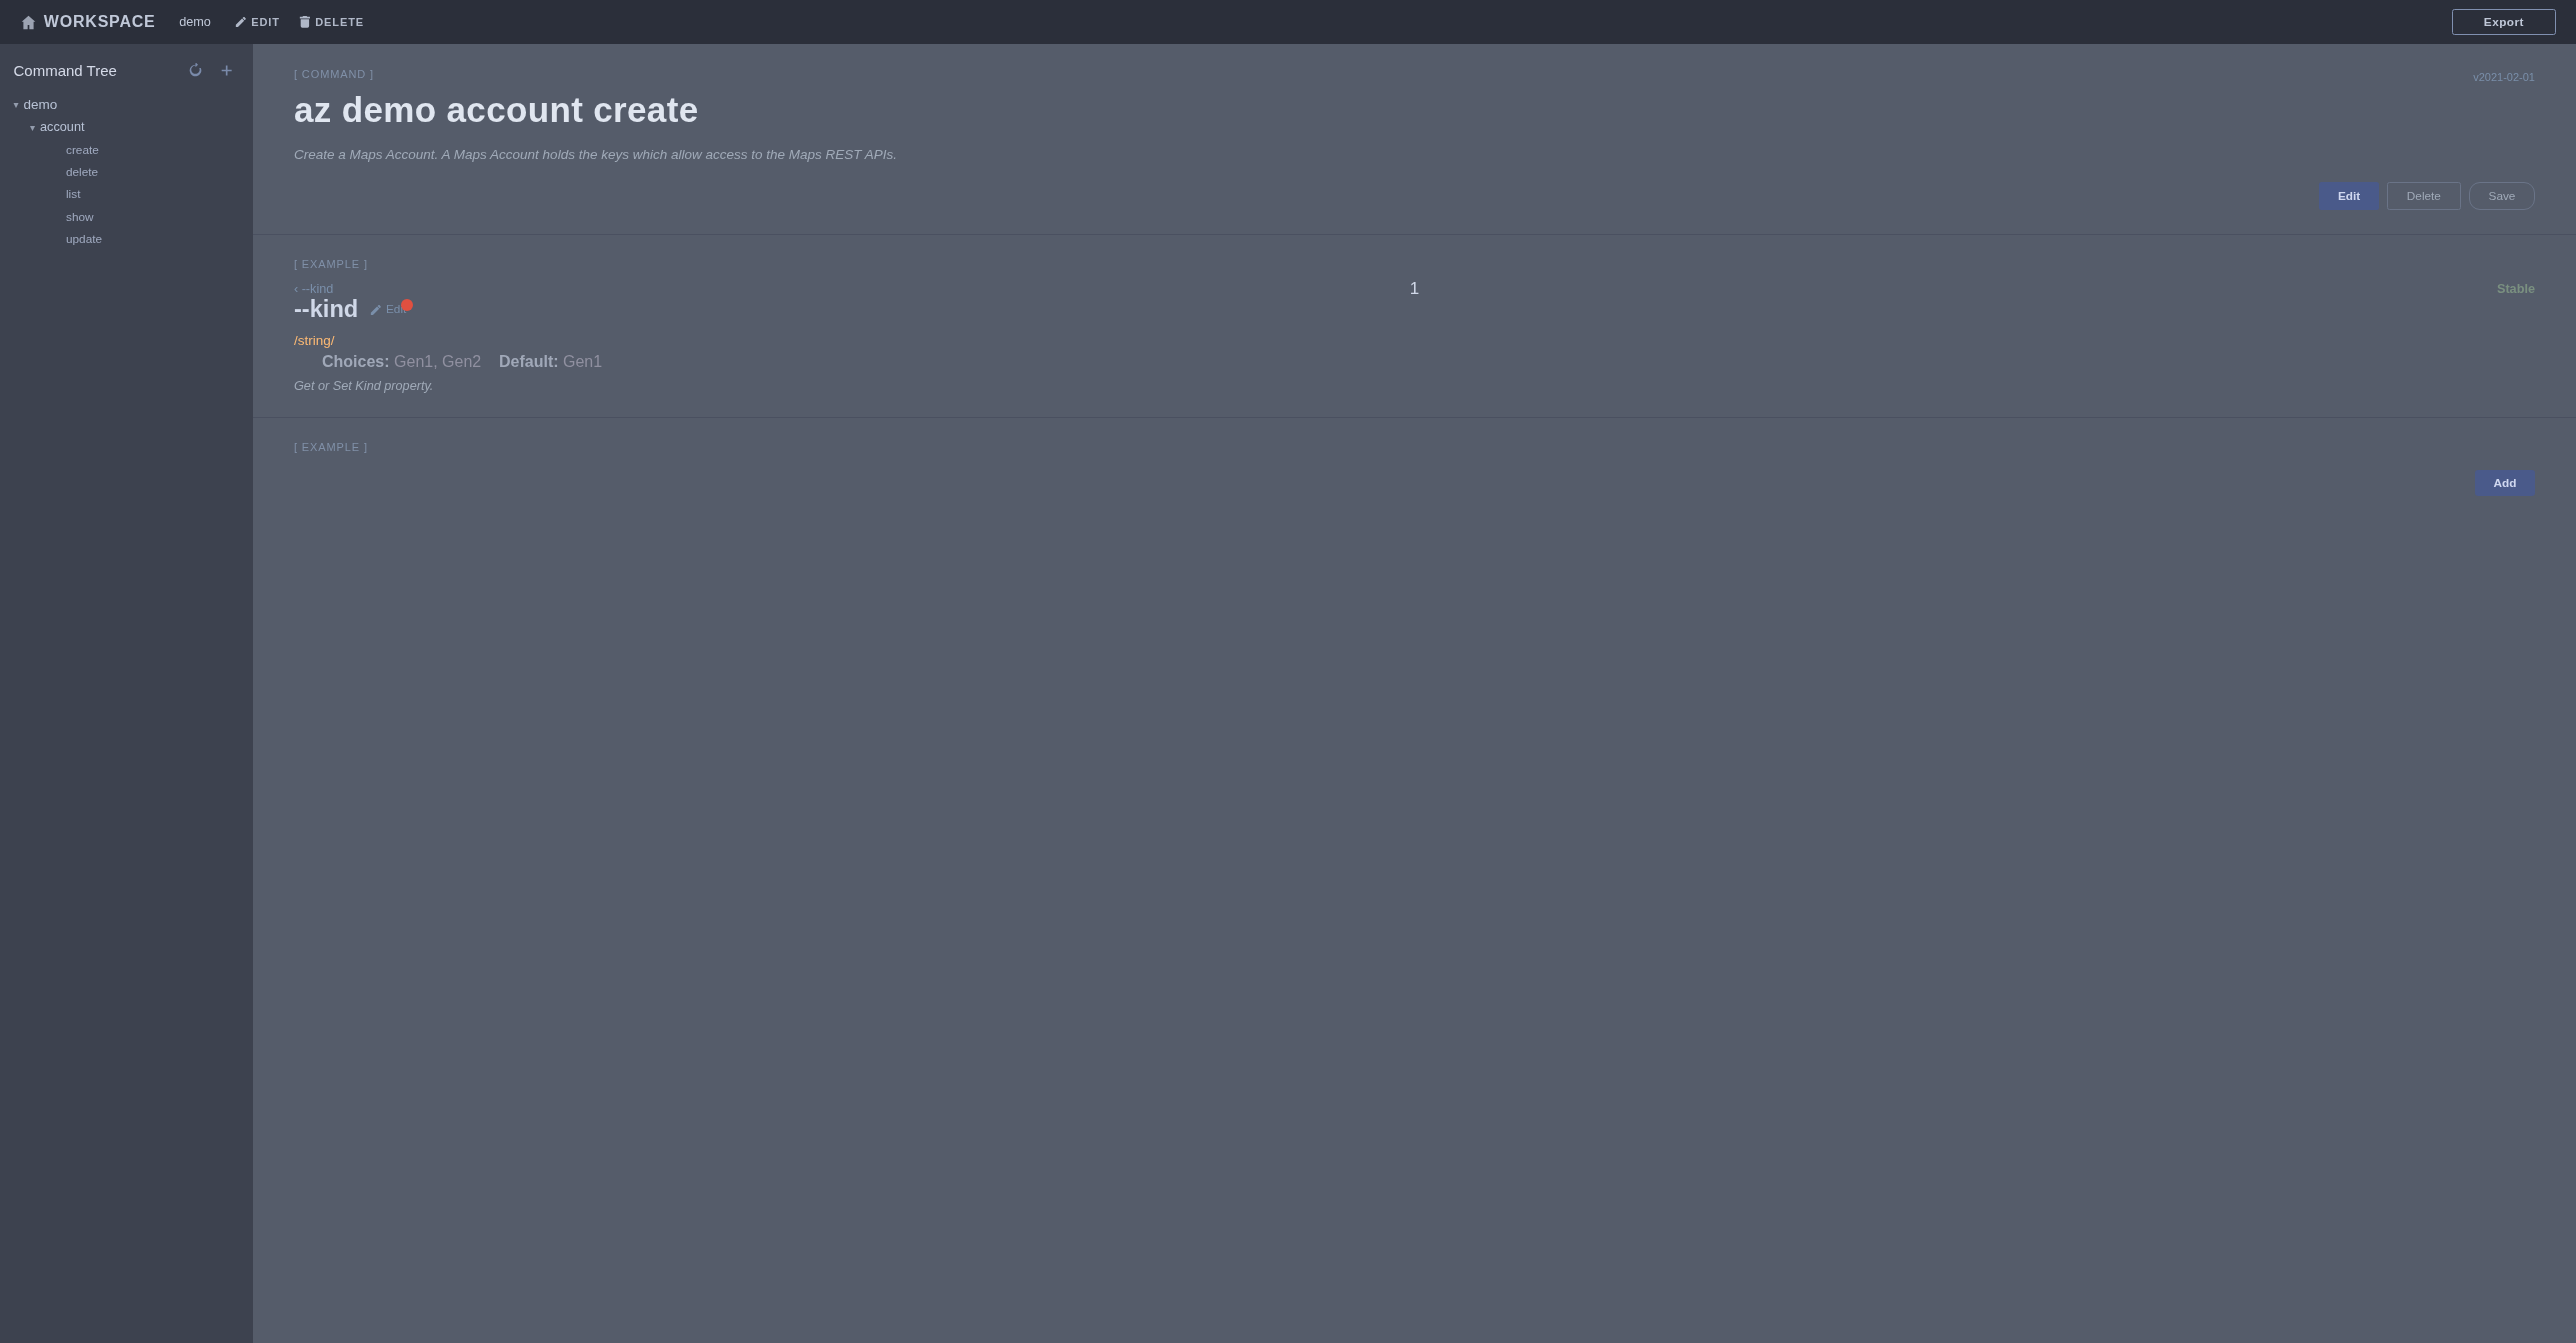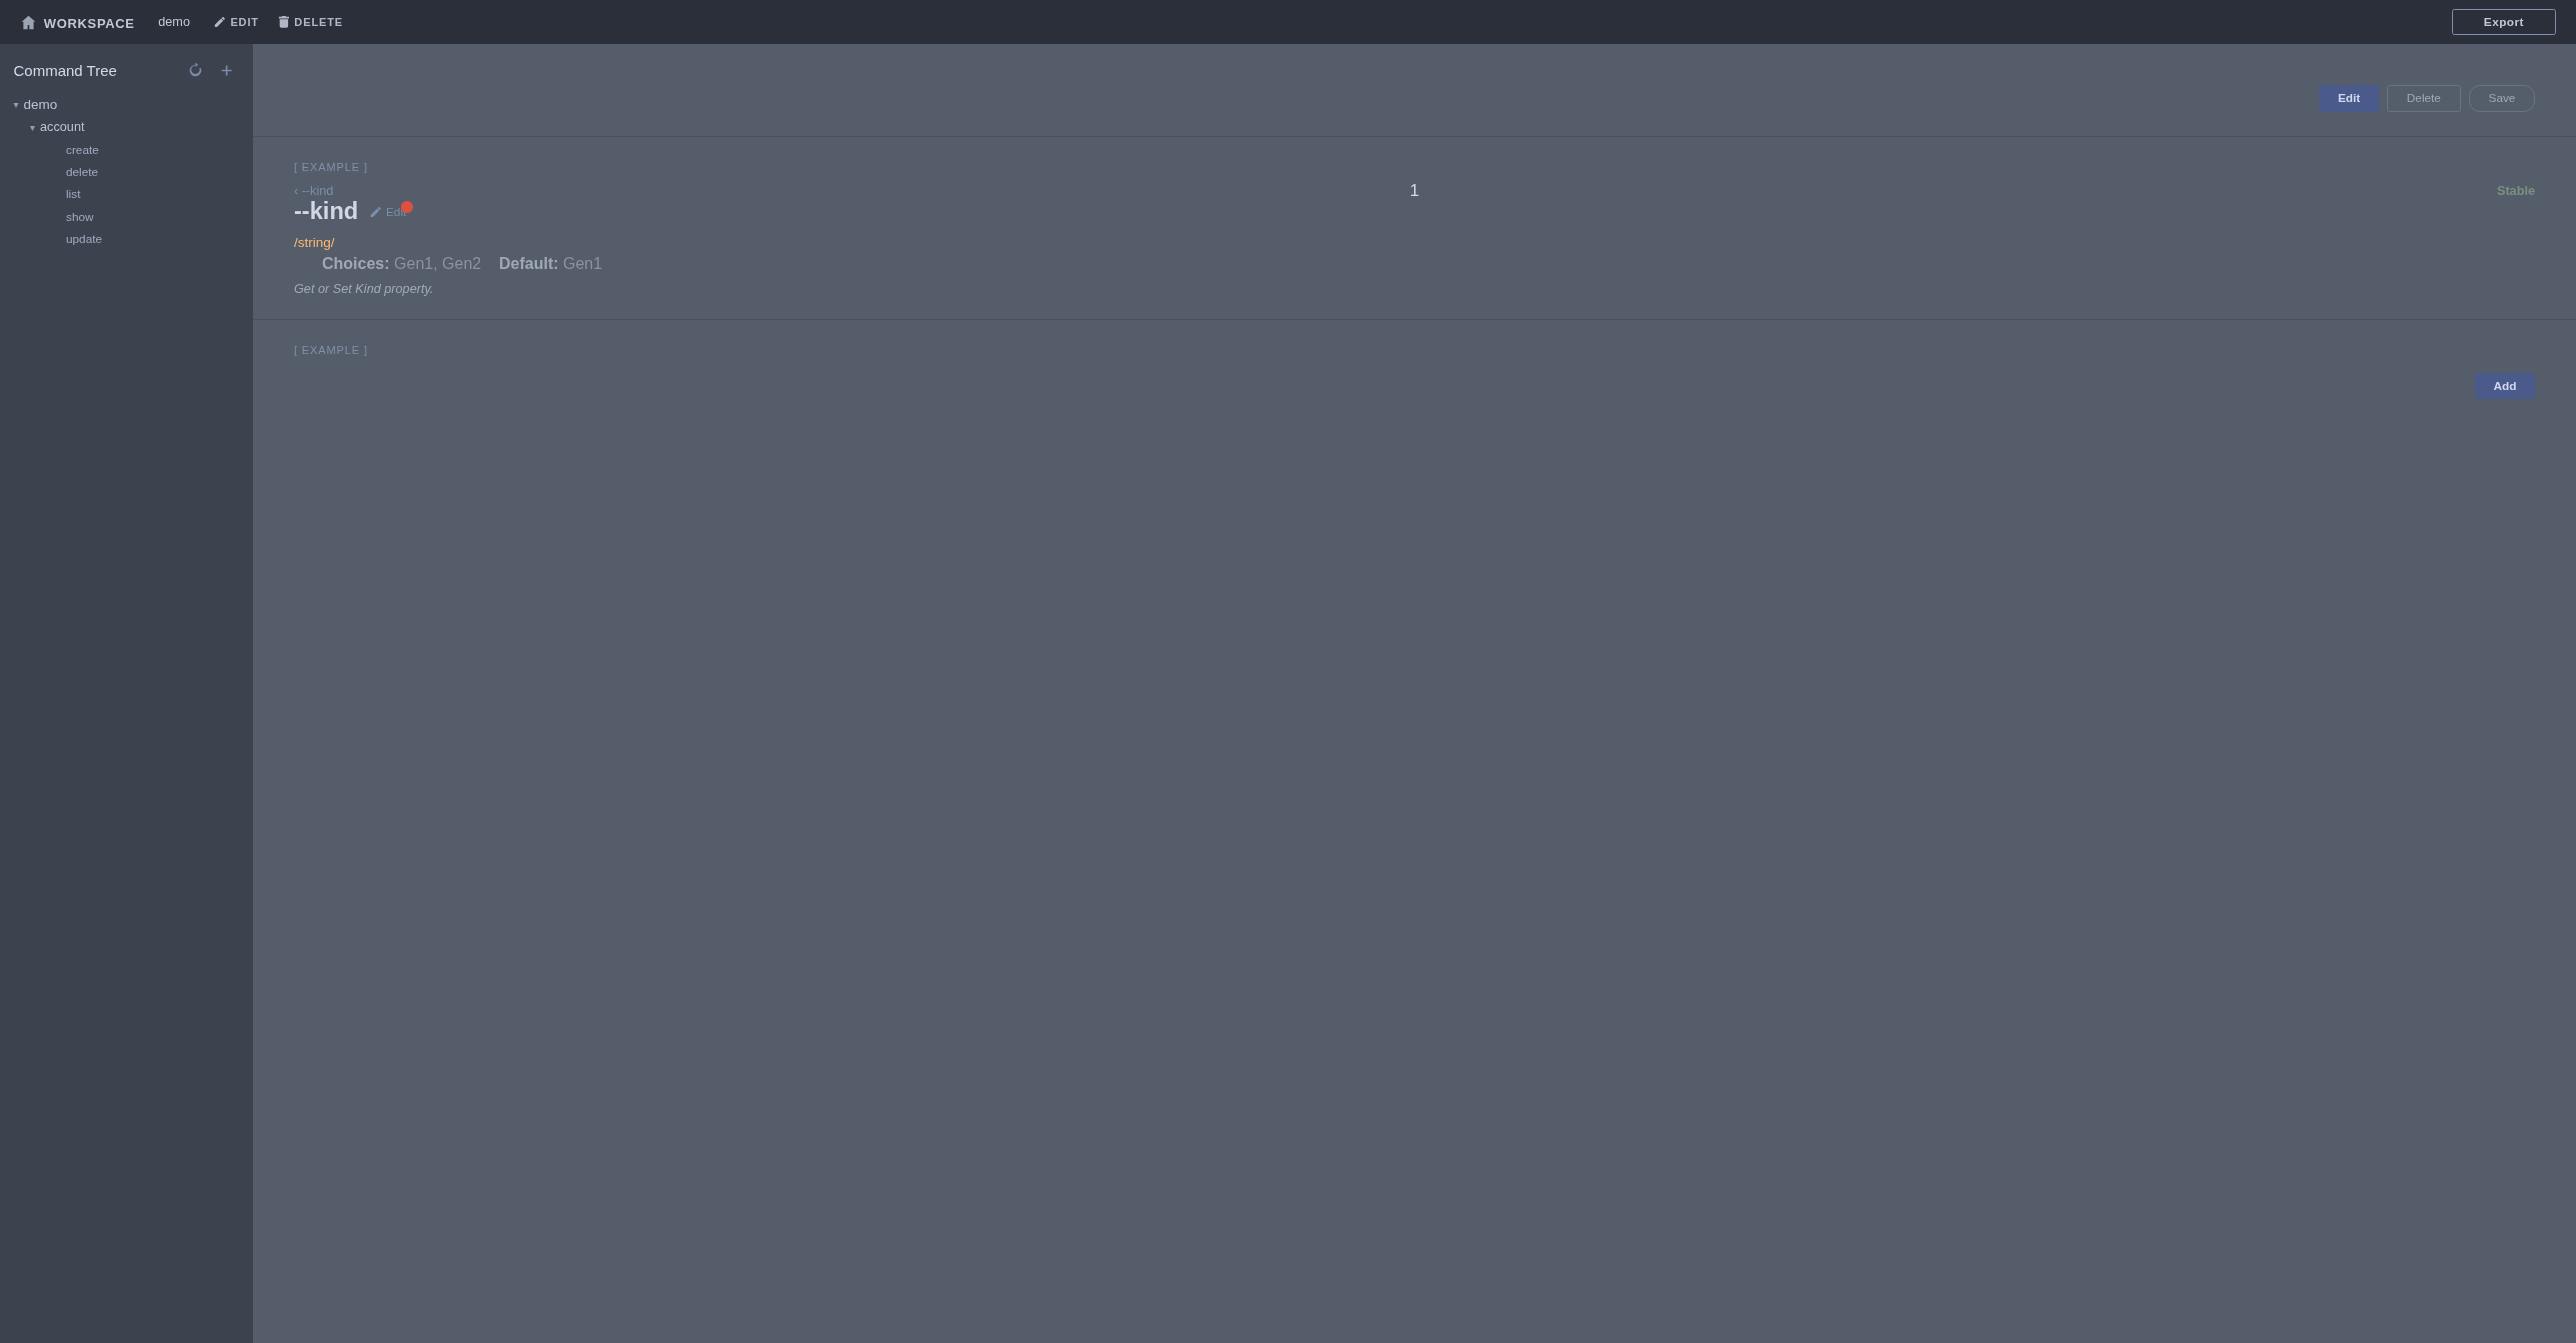--- a/index.html
+++ b/index.html
@@ -20,21 +20,21 @@
       align-items: center;
       padding: 0 20px;
       height: 44px;
       flex-shrink: 0;
     }
     .topnav-home {
       display: flex;
       align-items: flex-end;
       gap: 6.8px;
       color: #c0c8d8;
-      font-size: 13px;
+      font-size: 16px;
       font-weight: 600;
       letter-spacing: 0.05em;
       margin-right: 23.6px;
       cursor: pointer;
     }
     .topnav-home svg { opacity: 0.85; }
     .topnav-demo {
       color: #c0c8d8;
       font-size: 12.7px;
       margin-right: 23.6px;
@@ -361,20 +361,30 @@
       <span>show</span>
     </div>
     <div class="tree-item level-2">
       <span>update</span>
     </div>
   </aside>
 
   <main class="content-area">
 
     <div class="section">
+      <div class="section-header">
+        <div>
+          <div class="section-label">[ COMMAND ]</div>
+          <div class="command-title">az demo account create</div>
+          <p class="command-description">Create a Maps Account. A Maps Account holds the keys which allow access to the Maps REST APIs.</p>
+        </div>
+        <div>
+          <div class="version-badge">v2021-02-01</div>
+        </div>
+      </div>
       <div class="section-actions">
         <button class="btn-edit">Edit</button>
         <button class="btn-delete">Delete</button>
         <button class="btn-save">Save</button>
       </div>
     </div>
 
     <div class="argument-section">
       <div class="section-label">[ EXAMPLE ]</div>
 

